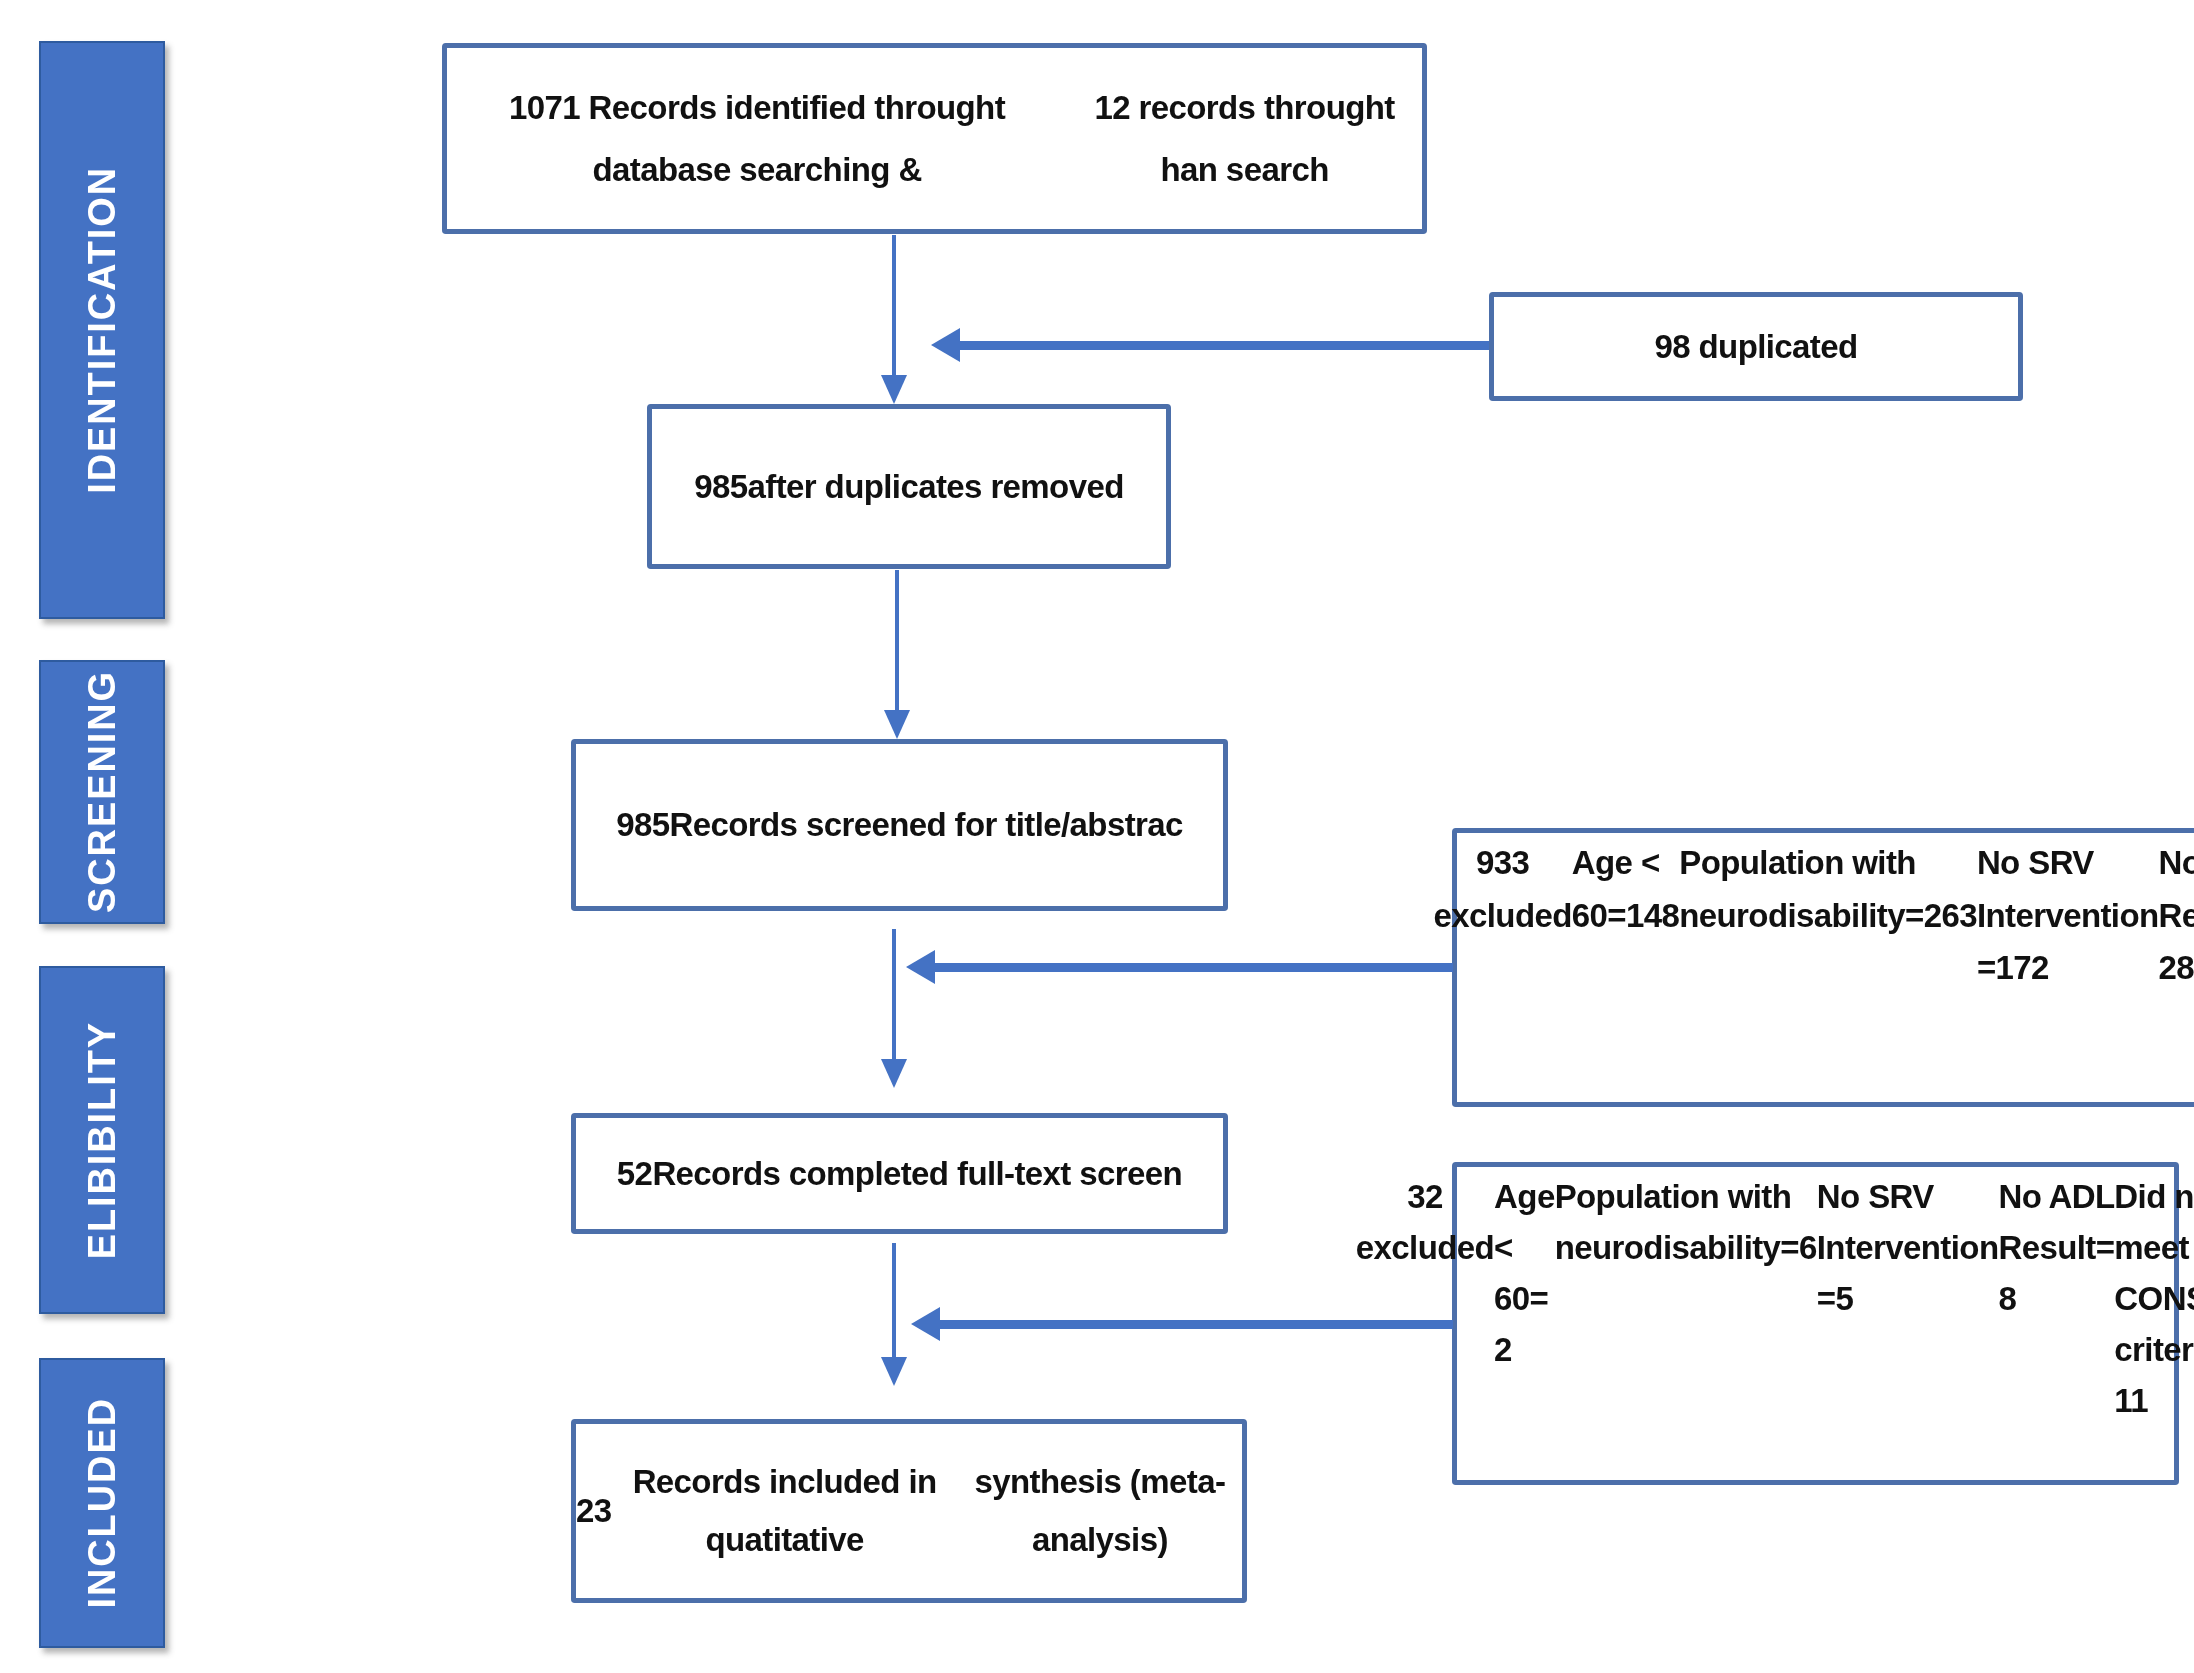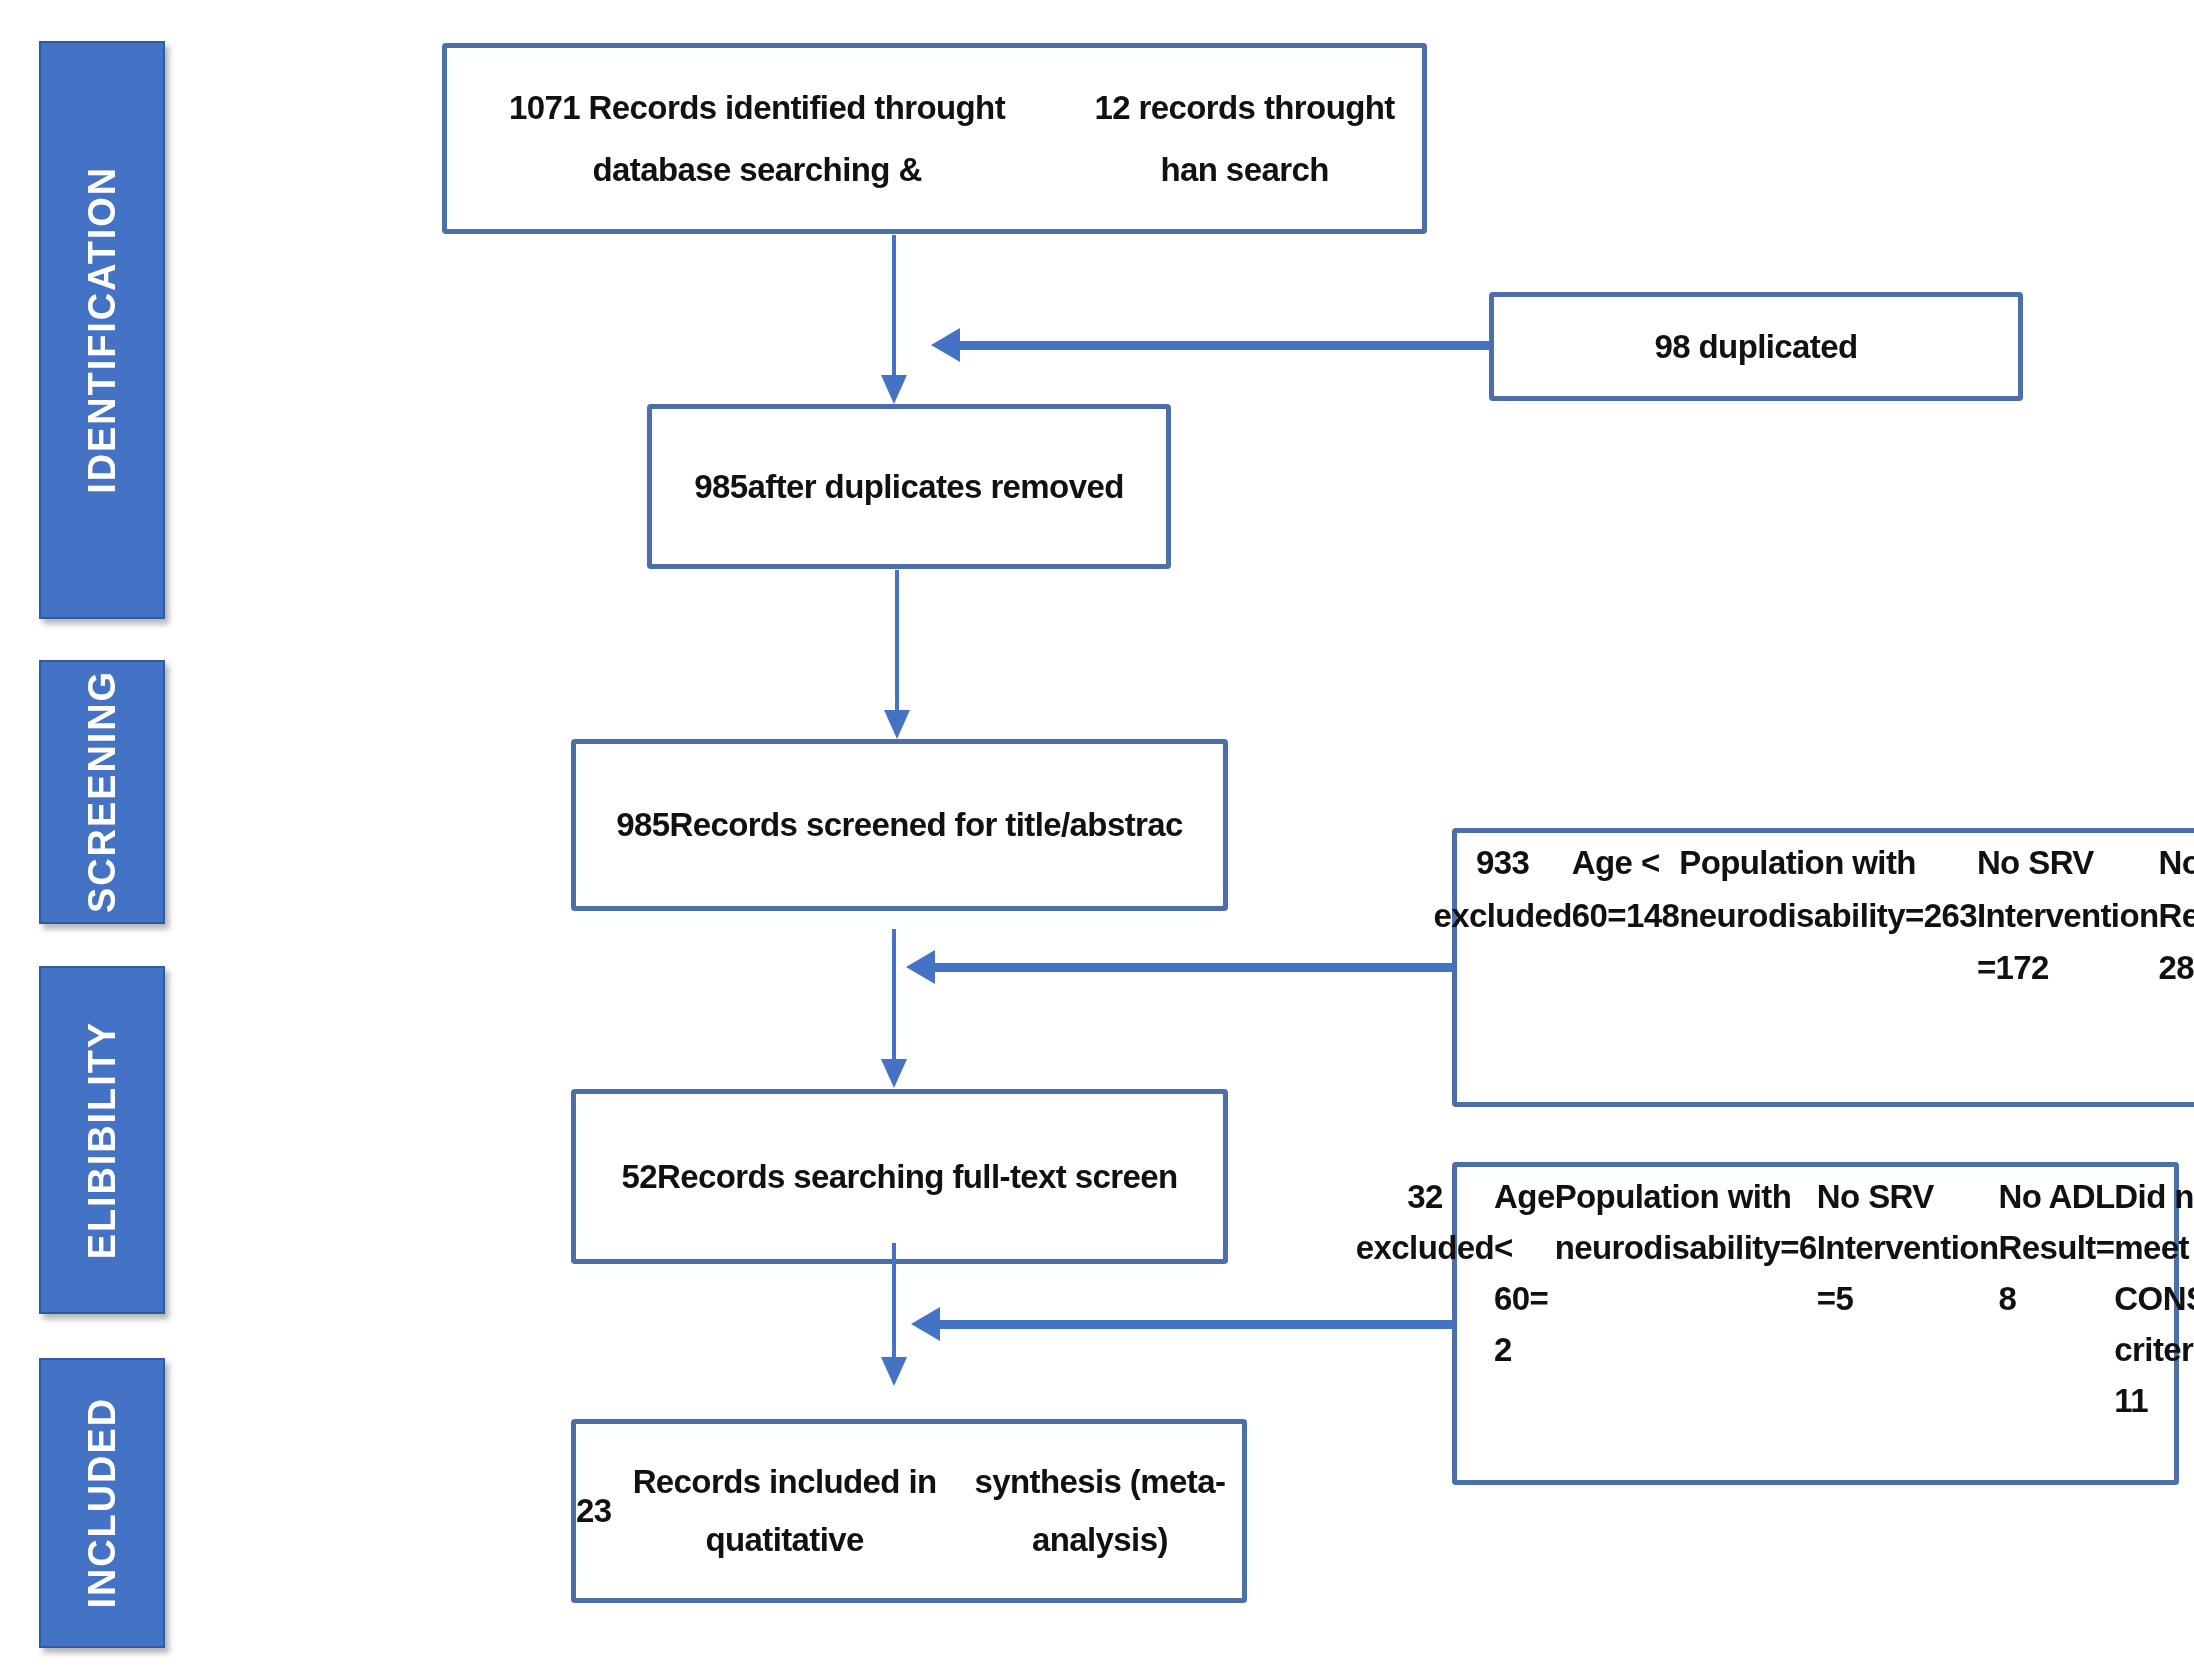--- a/index.html
+++ b/index.html
@@ -128,23 +128,23 @@
   </div>
 
   <div class="fbox reasons" style="left:1452px;top:828px;width:804px;height:279px;">
     <span class="line title">933 excluded</span>
     <span class="line">Age &lt; 60=148</span>
     <span class="line">Population with neurodisability=263</span>
     <span class="line">No SRV Intervention =172</span>
     <span class="line">No ADL Result= 285</span>
   </div>
 
-  <div class="fbox" style="left:571px;top:1089px;width:657px;height:175px;">
+  <div class="fbox" style="left:571px;top:1113px;width:657px;height:121px;">
     <span class="line">52</span>
-    <span class="line">Records searching full-text screen</span>
+    <span class="line">Records completed full-text screen</span>
   </div>
 
   <div class="fbox reasons tight" style="left:1452px;top:1162px;width:727px;height:323px;">
     <span class="line title">32 excluded</span>
     <span class="line">Age &lt; 60= 2</span>
     <span class="line">Population with neurodisability=6</span>
     <span class="line">No SRV Intervention =5</span>
     <span class="line">No ADL Result= 8</span>
     <span class="line">Did not meet CONSORT criteria= 11</span>
   </div>

